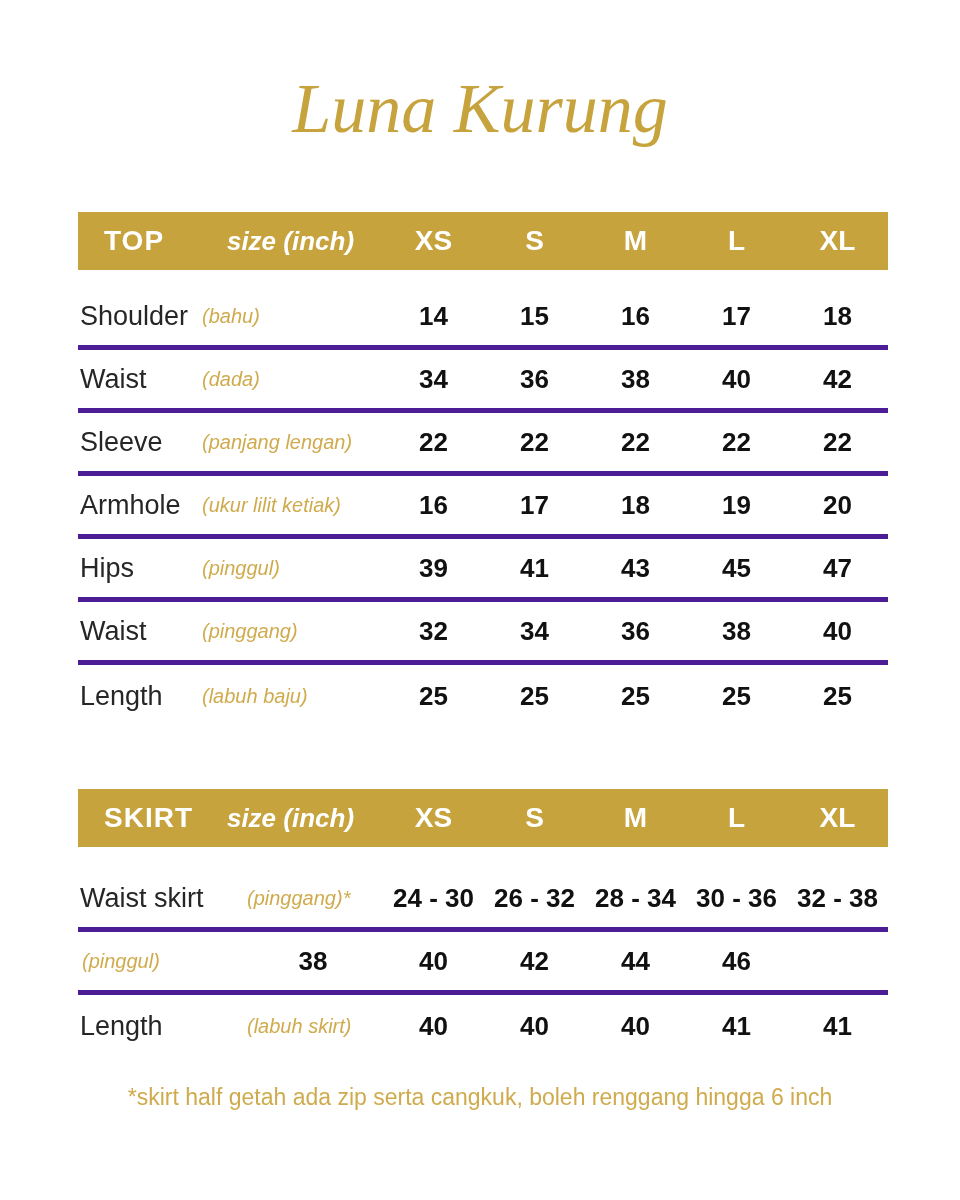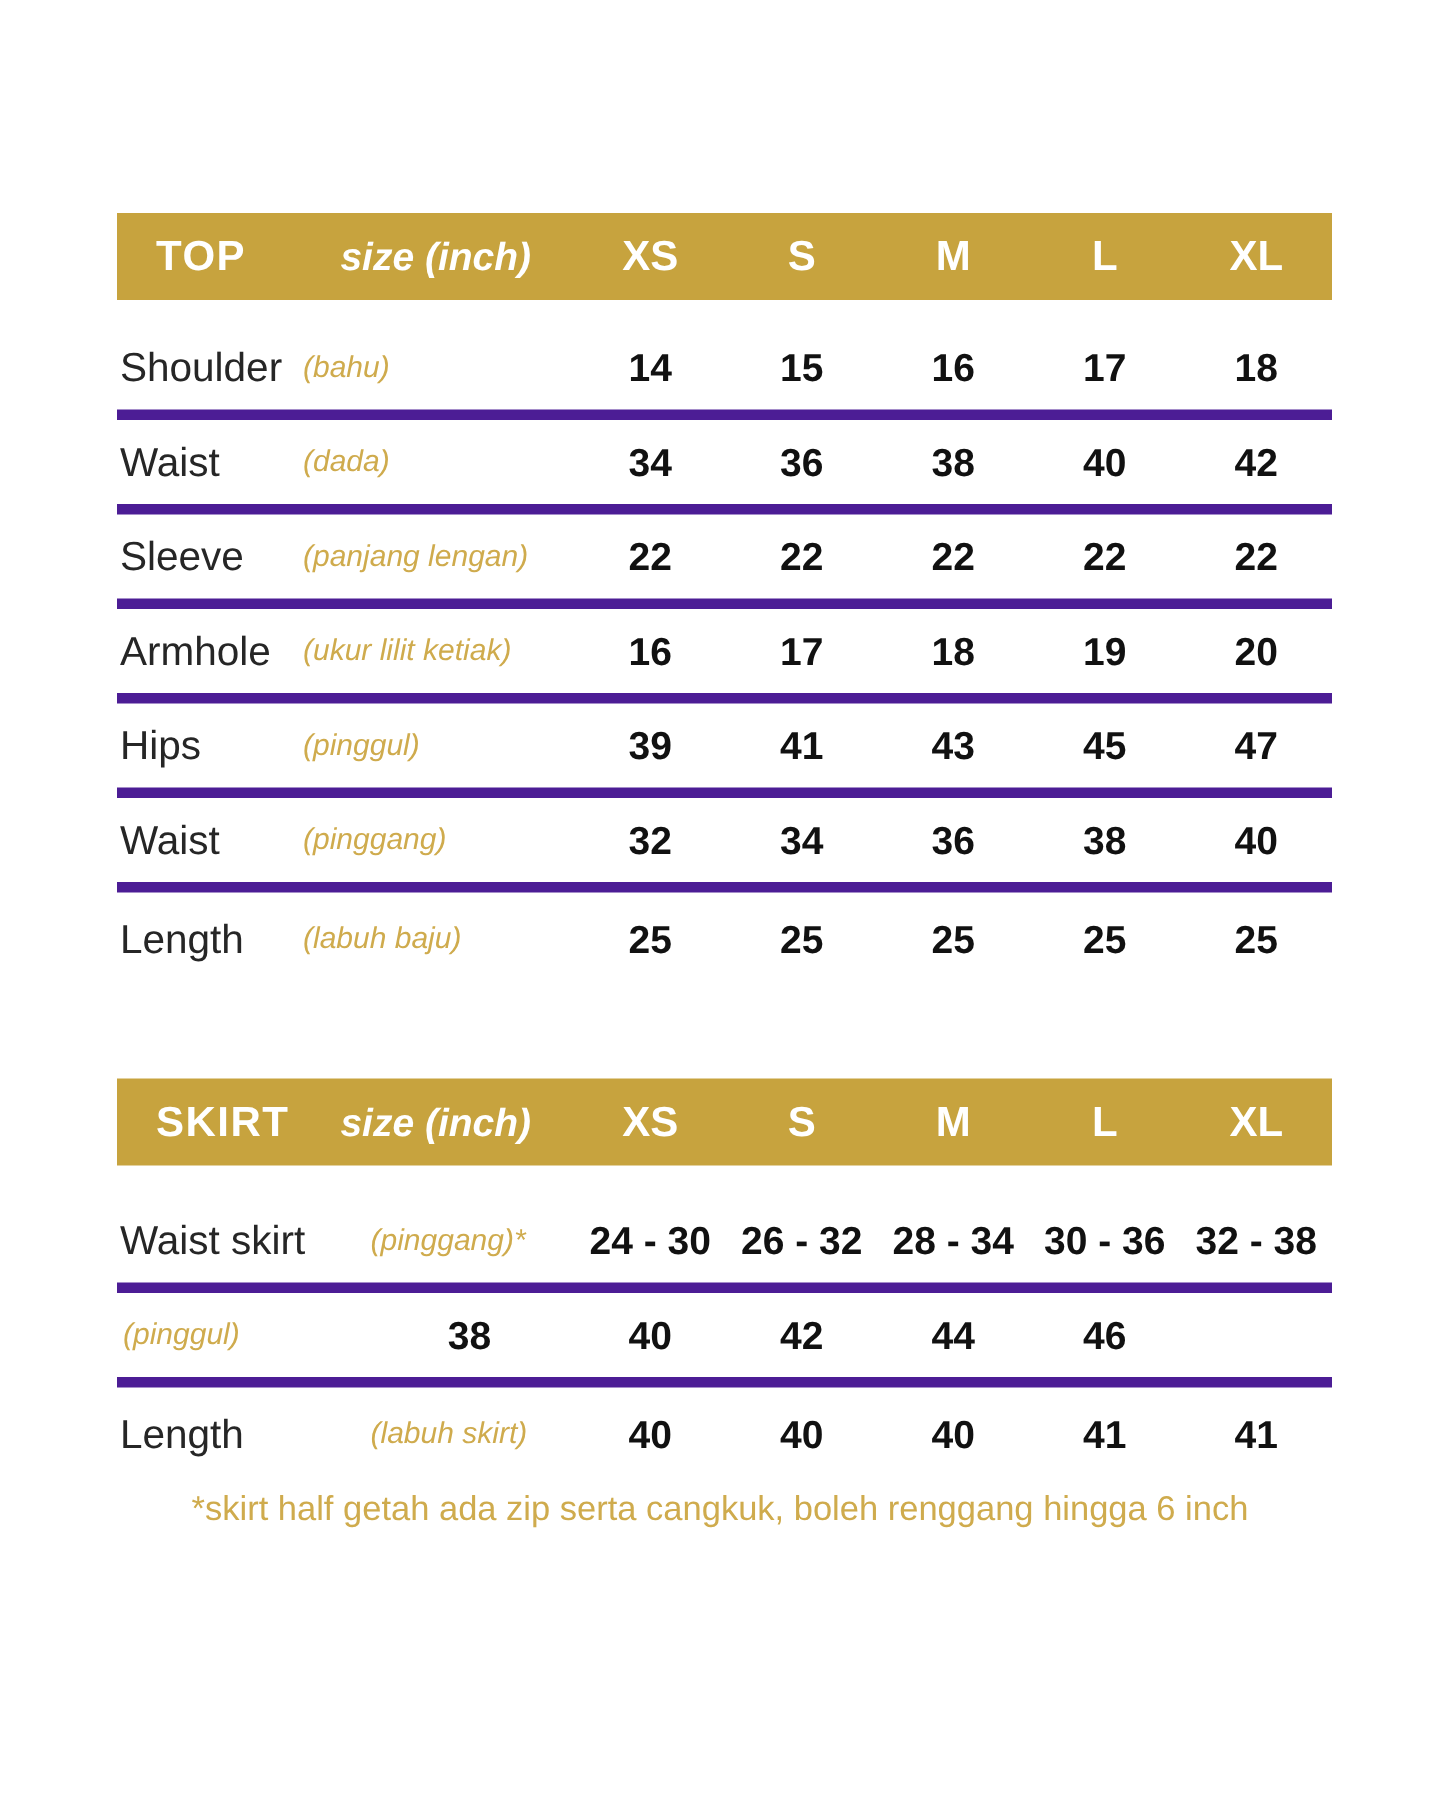--- a/index.html
+++ b/index.html
@@ -43,52 +43,53 @@
   .hdr-size  { font-style:italic; font-weight:700; font-size:26px; text-align:center; }
   .hdr-col   { text-align:center; font-weight:700; font-size:28px; }
 
   .tbody-top   { margin-top:17px; }
   .tbody-skirt { margin-top:22px; }
 
   .row {
     display:grid;
     align-items:center;
     height:63px;
-    border-bottom:7px solid #4c1d95;
+    border-bottom:5px solid #4c1d95;
   }
   .row:last-child { border-bottom:none; }
   .tbody-top   .row { grid-template-columns:120px 185px repeat(5, 1fr); }
   .tbody-skirt .row { grid-template-columns:165px 140px repeat(5, 1fr); }
 
   .row-label {
     font-size:27px; color:#262626; padding-left:2px; white-space:nowrap;
   }
   .row-sublabel {
     font-size:20px; font-style:italic;
     color:var(--gold_light, #CFAB4D);
     padding-left:4px; white-space:nowrap;
   }
   .cell-value {
     text-align:center; font-weight:700;
     font-size:26px; color:#111111; white-space:nowrap;
   }
   
   .footnote {
-    margin-top:4px;
+    margin-top:26px;
     text-align:center;
     font-size:23px;
     color:var(--gold_light, #CFAB4D);
   }
 </style>
 </head>
 <body>
 
 <div class="page">
 
   <div class="masthead">
+    <div class="brand-title">Luna Kurung</div>
   </div>
 
   <div class="size-table tbl-top">
     <div class="hdr-bar">
       <span class="hdr-name">TOP</span>
       <span class="hdr-size">size (inch)</span>
       <span class="hdr-col">XS</span>
       <span class="hdr-col">S</span>
       <span class="hdr-col">M</span>
       <span class="hdr-col">L</span>

